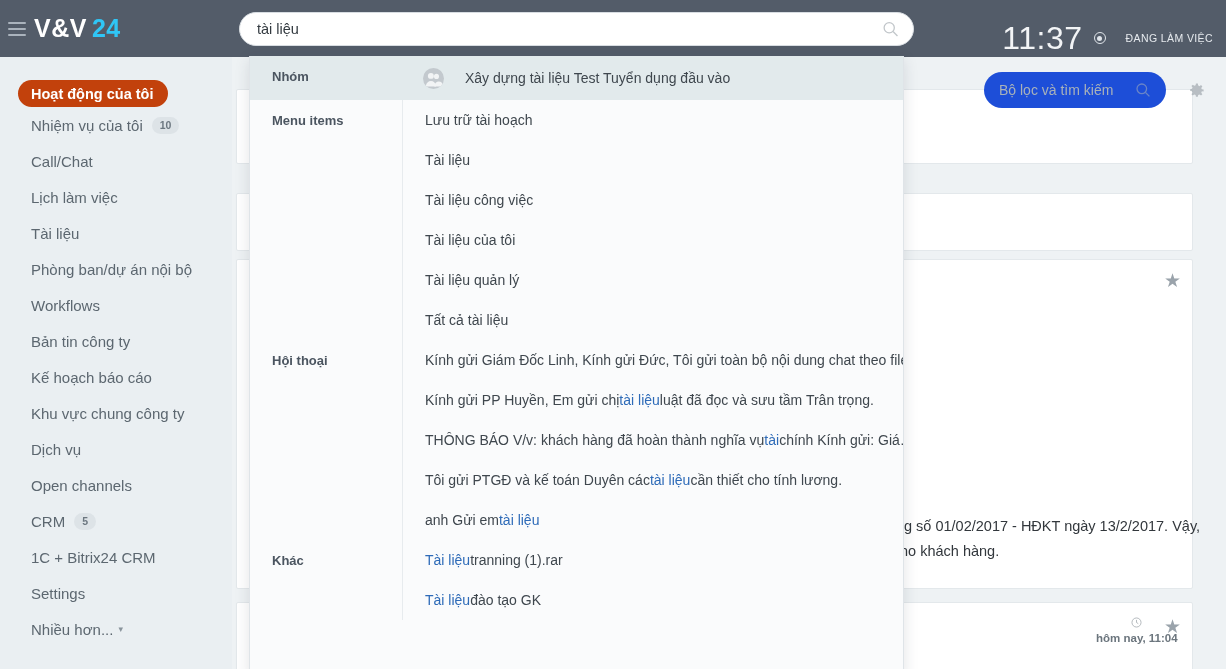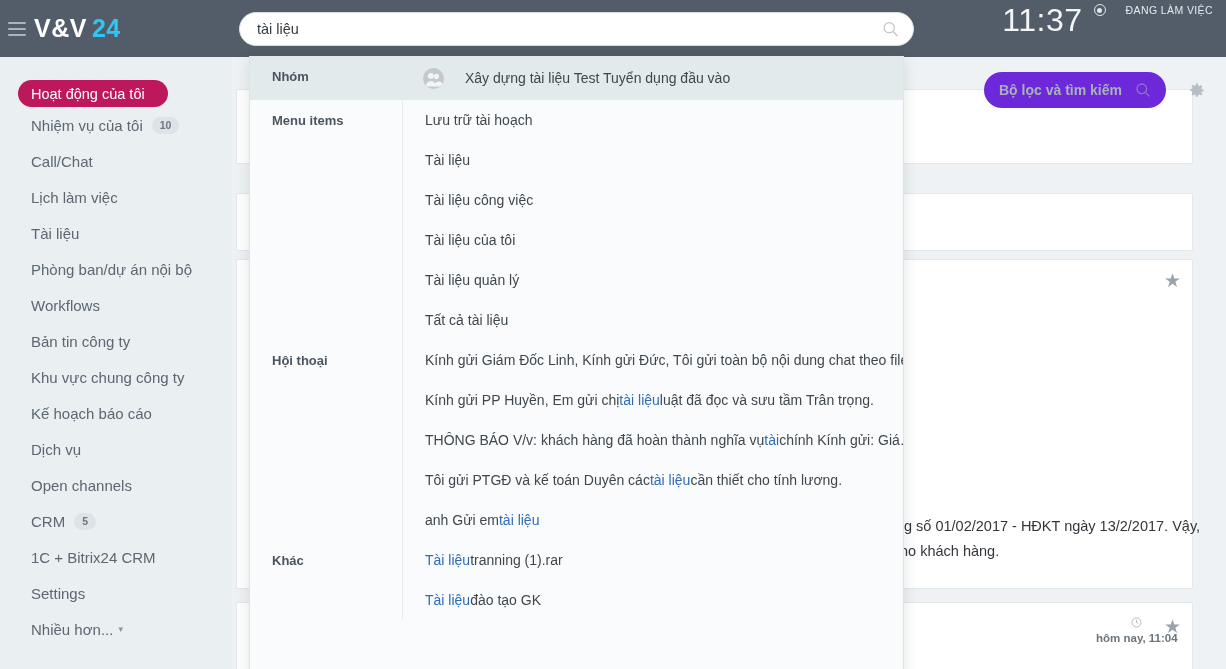--- a/index.html
+++ b/index.html
@@ -40,40 +40,40 @@
     border: none; outline: none; background: transparent;
     font-family: "Liberation Sans", sans-serif; font-size: 14.5px; color: #333a40;
     padding: 0 40px 0 17px; width: 100%; height: 100%;
   }
   .search-ico {
     position: absolute; right: 14px; top: 50%; transform: translateY(-50%);
     width: 17px; height: 17px; opacity: .55;
   }
 
   .clock {
-    position: absolute; right: 13px; top: 4px; height: 44px;
-    display: flex; align-items: flex-start; gap: 11px; color: #fff;
+    position: absolute; right: 13px; top: 16px; height: 44px;
+    display: flex; align-items: center; gap: 11px; color: #fff;
   }
   .clock .time { font-size: 32px; font-weight: 300; color: #f2f4f6; letter-spacing: .5px; line-height: 1; }
   .clock .status { display: flex; align-items: center; gap: 20px; font-size: 10.5px; letter-spacing: .4px; color: #e6eaee; white-space: nowrap; }
   .rec-dot { width: 12px; height: 12px; border-radius: 50%; border: 1.6px solid #e0e5ea; display: inline-flex; align-items: center; justify-content: center; }
   .rec-dot i { width: 5px; height: 5px; background: #e0e5ea; border-radius: 50%; display: block; }
 
   
   .sidebar {
     position: absolute; left: 0; top: 57px; width: 232px; height: 612px;
     background: #eaeff2; padding-top: 23px; z-index: 20;
   }
   .side-item {
     height: 36px; display: flex; align-items: center; padding-left: 31px;
     font-size: 15px; color: #5c6770; cursor: pointer; white-space: nowrap;
   }
   .side-item.active {
     margin: 0 0 0 18px; padding-left: 13px; width: 150px; height: 27px;
-    background: #be185d; color: #ffffff; border-radius: 14px; font-weight: normal;
+    background: #c2410c; color: #ffffff; border-radius: 14px; font-weight: bold;
     font-size: 14.5px;
   }
   .side-badge {
     margin-left: 9px; background: #dde3e7; color: #6c7780; font-size: 10.5px;
     border-radius: 9px; padding: 2px 8px; font-weight: bold; line-height: 13px;
   }
   .caret-dn { margin-left: 5px; font-size: 9px; color: #8a949c; }
 
   
   .content {
@@ -84,22 +84,22 @@
     position: absolute; background: #ffffff; border: 1px solid #e3e8eb;
     border-radius: 2px;
   }
   .bg-card.c1 { left: 4px; top: 32px; width: 957px; height: 75px; }
   .bg-card.c2 { left: 4px; top: 136px; width: 957px; height: 58px; }
   .bg-card.c3 { left: 4px; top: 202px; width: 957px; height: 330px; }
   .bg-card.c4 { left: 4px; top: 545px; width: 957px; height: 124px; }
 
   .filterwrap {
     position: absolute; right: 60px; top: 15px;
-    width: 182px; height: 36px; background: #6d28d9; border-radius: 18px;
-    display: flex; align-items: center; padding: 0 15px; font-weight: bold;
+    width: 182px; height: 36px; background: #1d4ed8; border-radius: 18px;
+    display: flex; align-items: center; padding: 0 15px;
   }
   .filterwrap .ftext { font-size: 14px; color: #a9b2b9; flex: 1; white-space: nowrap; }
   .gear {
     position: absolute; right: 20px; top: 24px; width: 19px; height: 19px; opacity: .55; cursor: pointer;
   }
   .star {
     position: absolute; color: #9aa3ab; font-size: 19px; cursor: pointer;
   }
   .post-text {
     position: absolute; font-size: 14.5px; color: #32373c; line-height: 24px;
@@ -201,24 +201,24 @@
     <div class="side-item">
       <span>Phòng ban/dự án nội bộ</span>
     </div>
     <div class="side-item">
       <span>Workflows</span>
     </div>
     <div class="side-item">
       <span>Bản tin công ty</span>
     </div>
     <div class="side-item">
+      <span>Kế hoạch báo cáo</span>
+    </div>
+    <div class="side-item">
       <span>Khu vực chung công ty</span>
-    </div>
-    <div class="side-item">
-      <span>Kế hoạch báo cáo</span>
     </div>
     <div class="side-item">
       <span>Dịch vụ</span>
     </div>
     <div class="side-item">
       <span>Open channels</span>
     </div>
     <div class="side-item">
       <span>CRM</span>
       <span class="side-badge">5</span>

